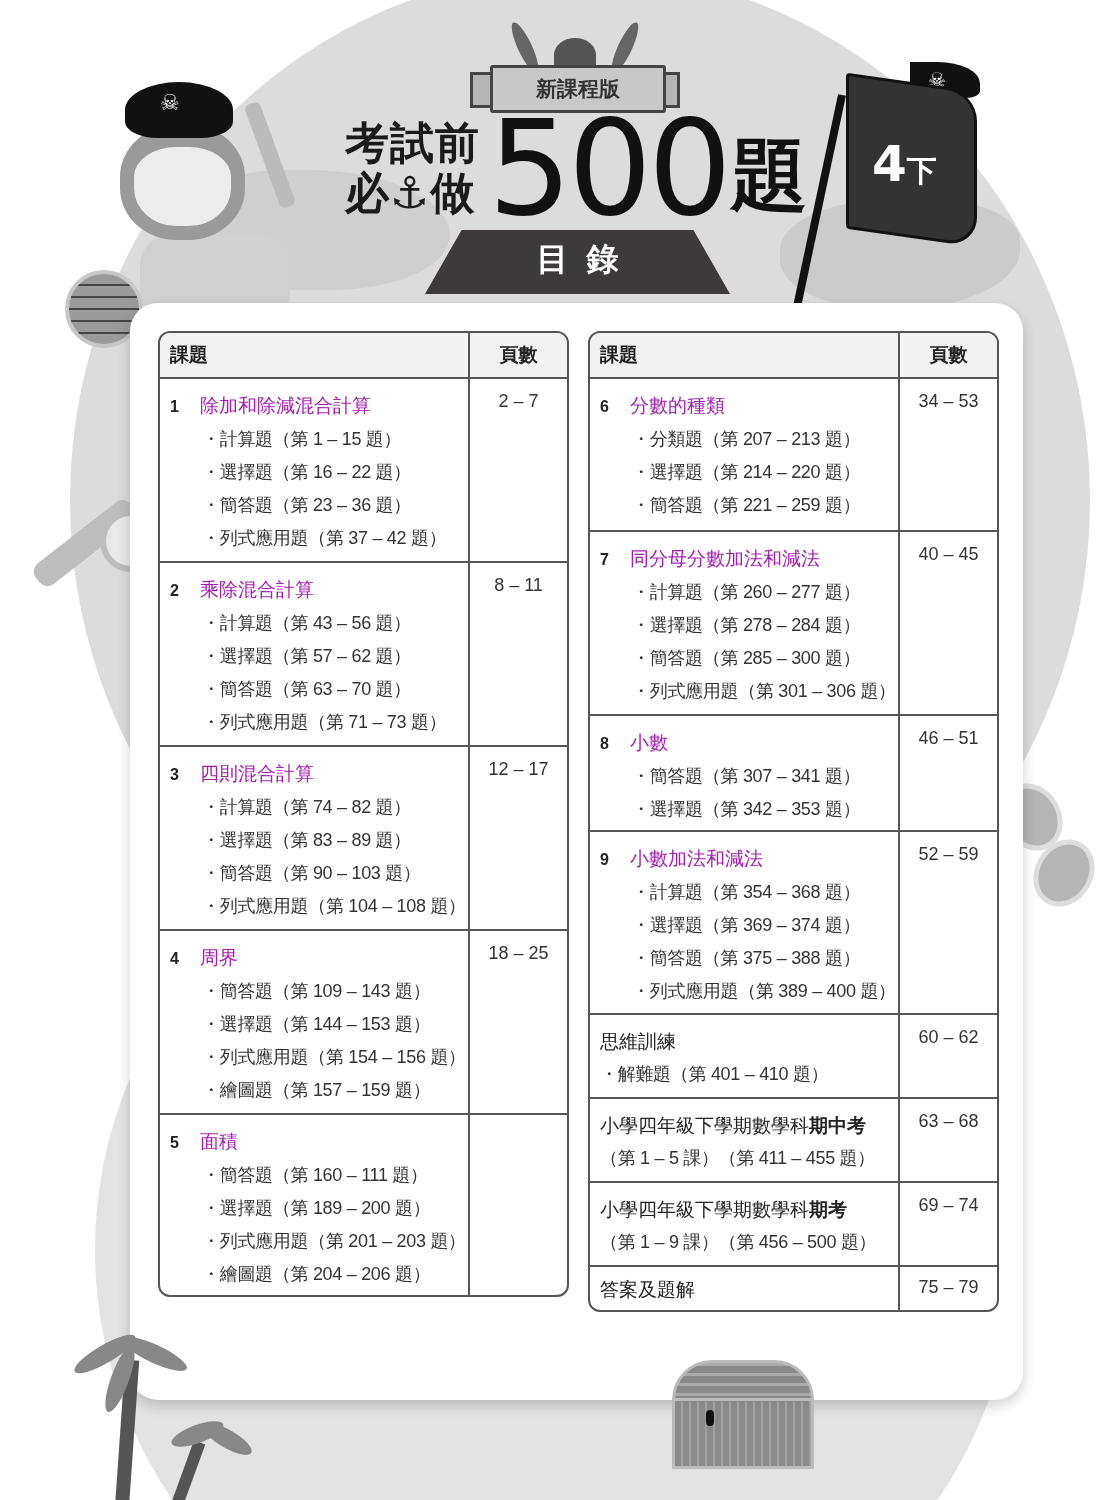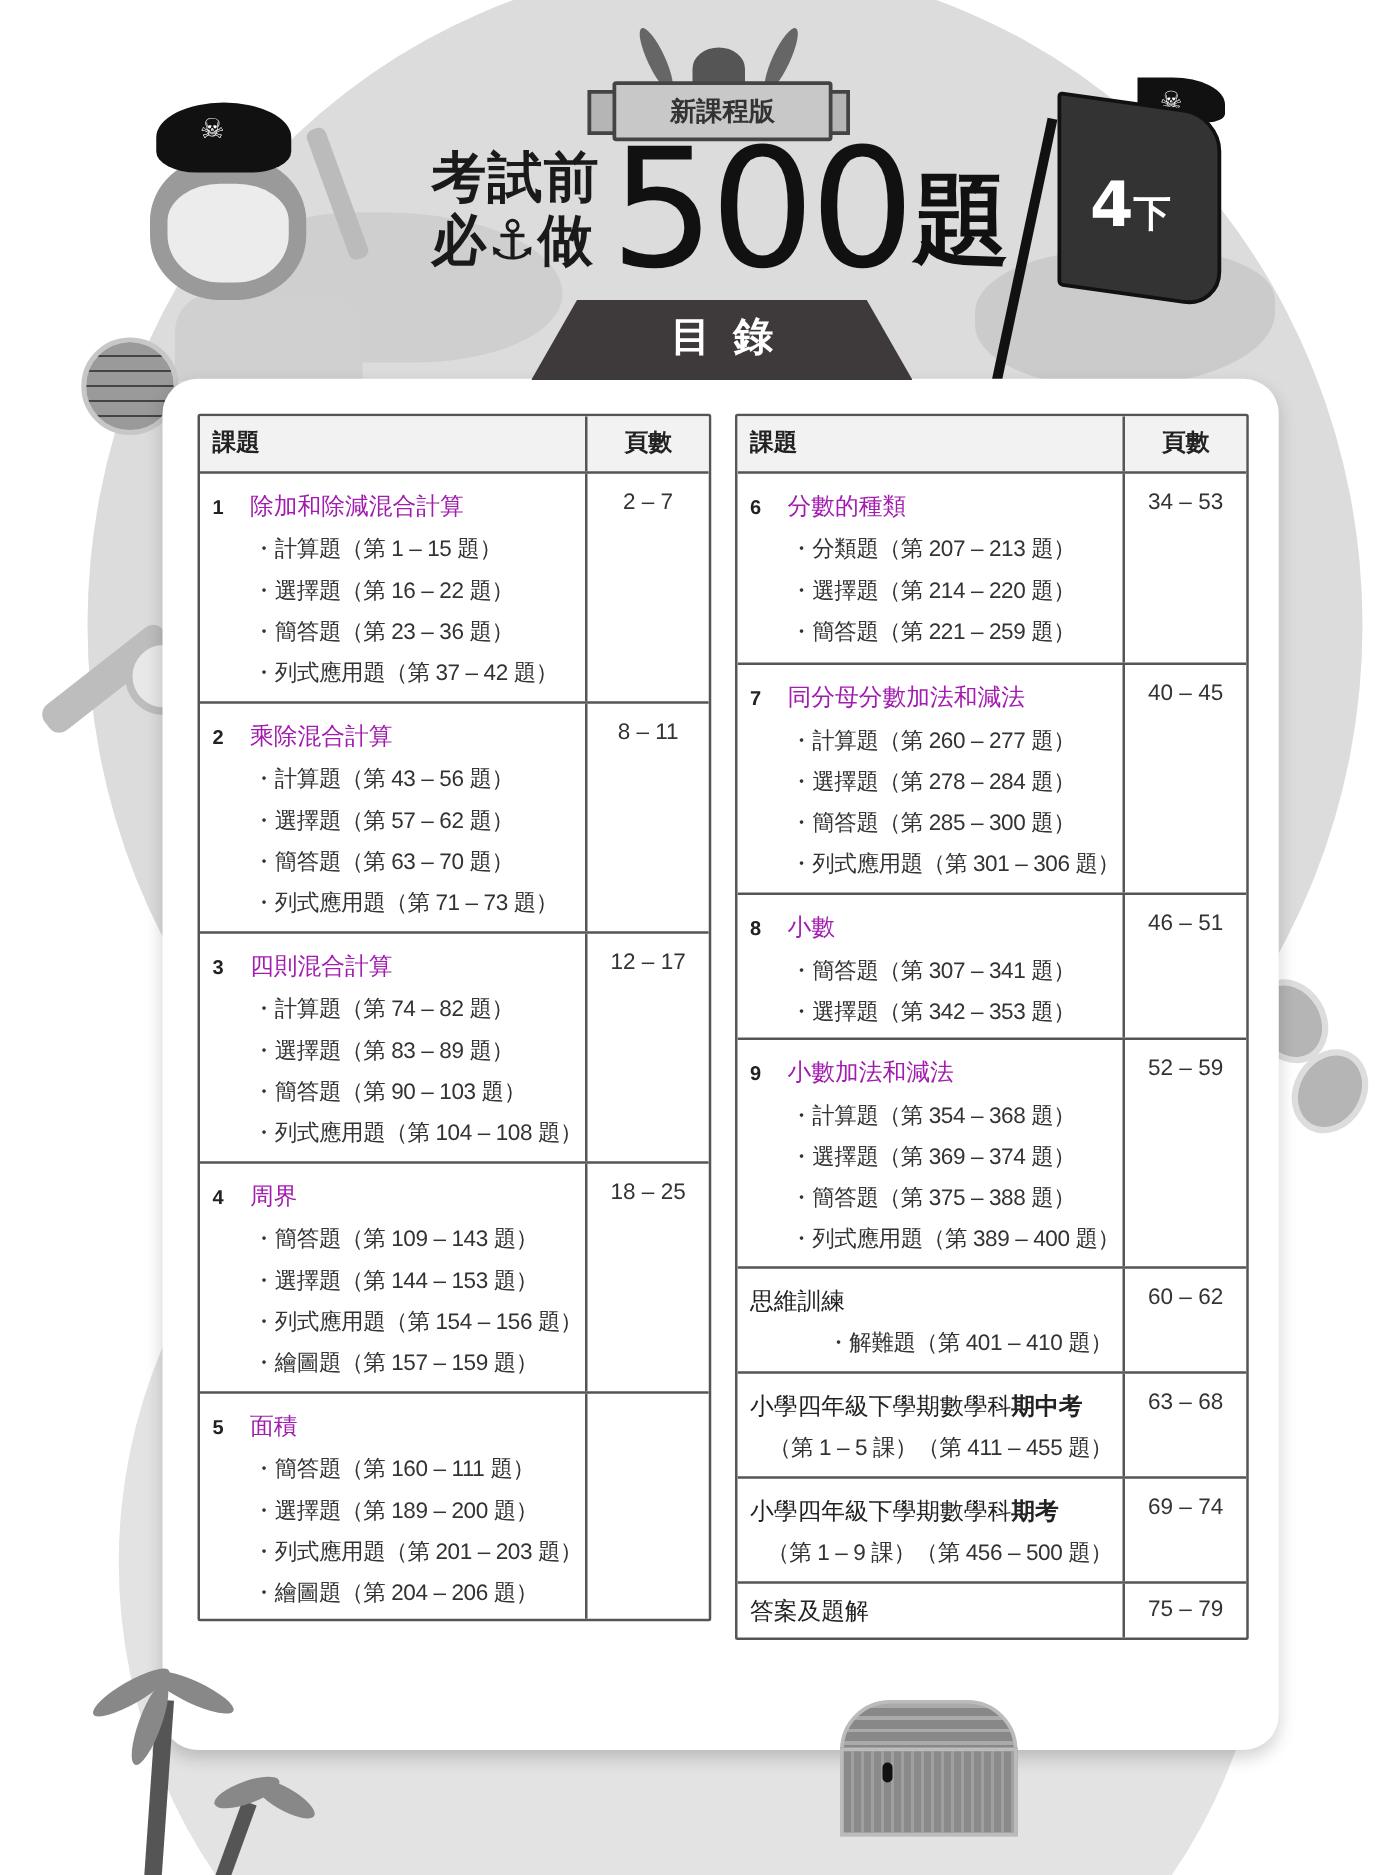--- a/index.html
+++ b/index.html
@@ -90,59 +90,59 @@
 
   .chest { position:absolute; left:672px; top:1360px; width:140px; height:105px; }
   .chest-lid { position:absolute; left:0; top:0; width:136px; height:40px; background:#999; border:3px solid #bbb; border-radius:40px 40px 4px 4px;
     background-image:repeating-linear-gradient(0deg,#888 0,#888 7px,#aaa 7px,#aaa 10px); }
   .chest-base { position:absolute; left:0; top:38px; width:136px; height:65px; background:#888; border:3px solid #bbb;
     background-image:repeating-linear-gradient(90deg,#8a8a8a 0,#8a8a8a 6px,#a0a0a0 6px,#a0a0a0 8px); }
   .chest-lock { position:absolute; left:34px; top:50px; width:8px; height:16px; background:#111; border-radius:4px; }
 
   
   .toc-tab {
-    position:absolute; left:425px; top:240px; width:305px; height:64px;
+    position:absolute; left:425px; top:230px; width:305px; height:64px;
   }
   .toc-tab-shape {
     position:absolute; left:0; top:0; width:305px; height:64px; background:#3e3a3b;
     clip-path:polygon(12% 0,88% 0,100% 100%,0 100%);
     border-radius:10px 10px 0 0;
   }
   .toc-tab-label {
     position:absolute; left:0; top:8px; width:305px; text-align:center; color:#fff; font-size:32px; font-weight:bold; letter-spacing:18px; padding-left:18px; box-sizing:border-box;
   }
 
   
   .card {
     position:absolute; left:130px; top:303px; width:893px; height:1097px; background:#fff; border-radius:28px;
     box-shadow:0 6px 14px rgba(0,0,0,0.18);
   }
 
   .toc {
-    position:absolute; border:2.5px solid #555; border-radius:2px; overflow:hidden; background:#fff;
+    position:absolute; border:2.5px solid #555; border-radius:12px; overflow:hidden; background:#fff;
   }
   .toc-left { left:158px; top:331px; width:407px; height:962px; }
   .toc-right { left:588px; top:331px; width:407px; height:977px; }
 
   .toc-header {
     display:flex; height:44px; background:#f2f2f2; border-bottom:2.5px solid #555;
   }
   .th-topic { width:310px; border-right:2.5px solid #555; font-weight:bold; font-size:19px; padding-left:10px; line-height:44px; box-sizing:border-box; }
   .th-pages { flex:1; font-weight:bold; font-size:19px; text-align:center; line-height:44px; padding-left:0; }
 
   .row { display:flex; border-bottom:2.5px solid #555; box-sizing:border-box; }
   .row:last-child { border-bottom:none; }
   .cell-topic { width:310px; border-right:2.5px solid #555; padding:10px 8px 6px 10px; box-sizing:border-box; }
   .cell-pages { flex:1; text-align:center; font-size:18px; padding-top:12px; color:#333; font-family:"Liberation Sans Narrow","Liberation Sans",sans-serif; }
 
   .chapter-line { display:flex; align-items:baseline; font-size:19px; line-height:33px; }
   .ch-num { width:30px; font-weight:bold; font-size:16px; }
   .ch-title { color:#a21caf; }
   .sub-line { font-size:18px; line-height:33px; color:#333; padding-left:40px; white-space:nowrap; letter-spacing:-0.3px; }
-  .sub-line.flush { padding-left:0;text-align:right; }
+  .sub-line.flush { padding-left:0; }
   .plain-line { font-size:19px; line-height:33px; color:#222; white-space:nowrap; }
   .plain-line b { font-weight:bold; }
 </style>
 </head>
 <body>
 
 <div class="bg-globe"></div>
 <div class="bg-globe2"></div>
 <div class="bg-land1"></div>
 <div class="bg-land2"></div>

